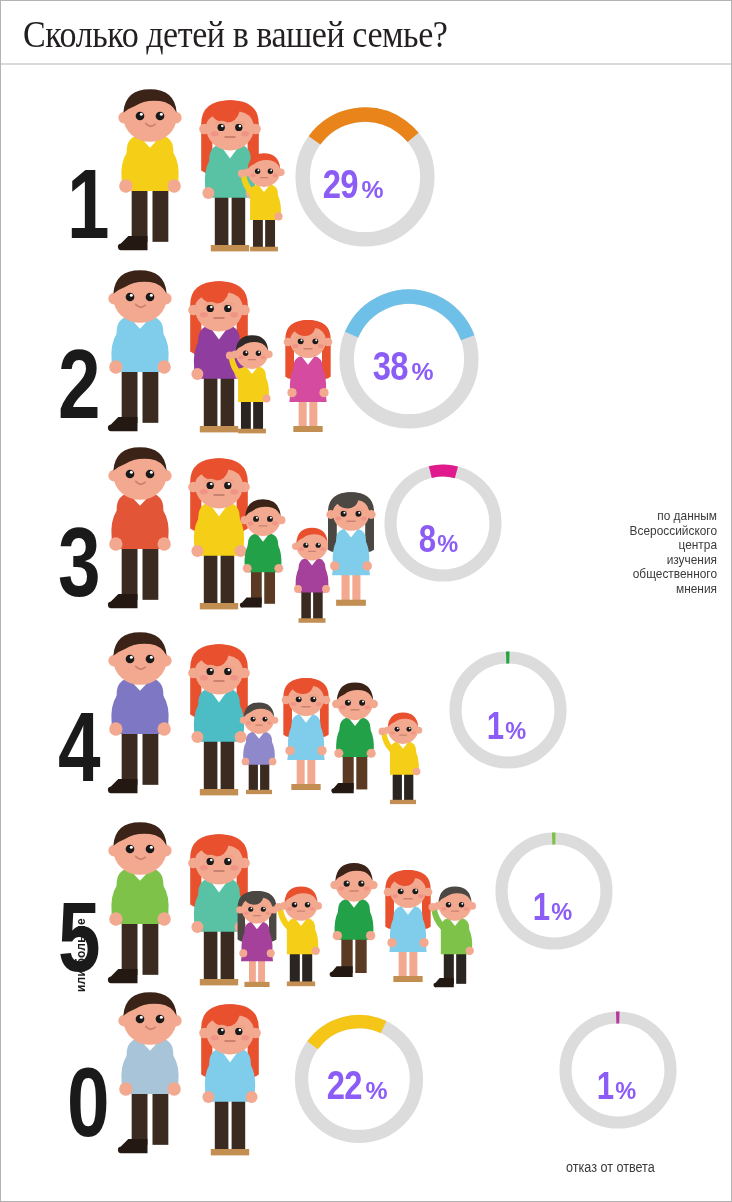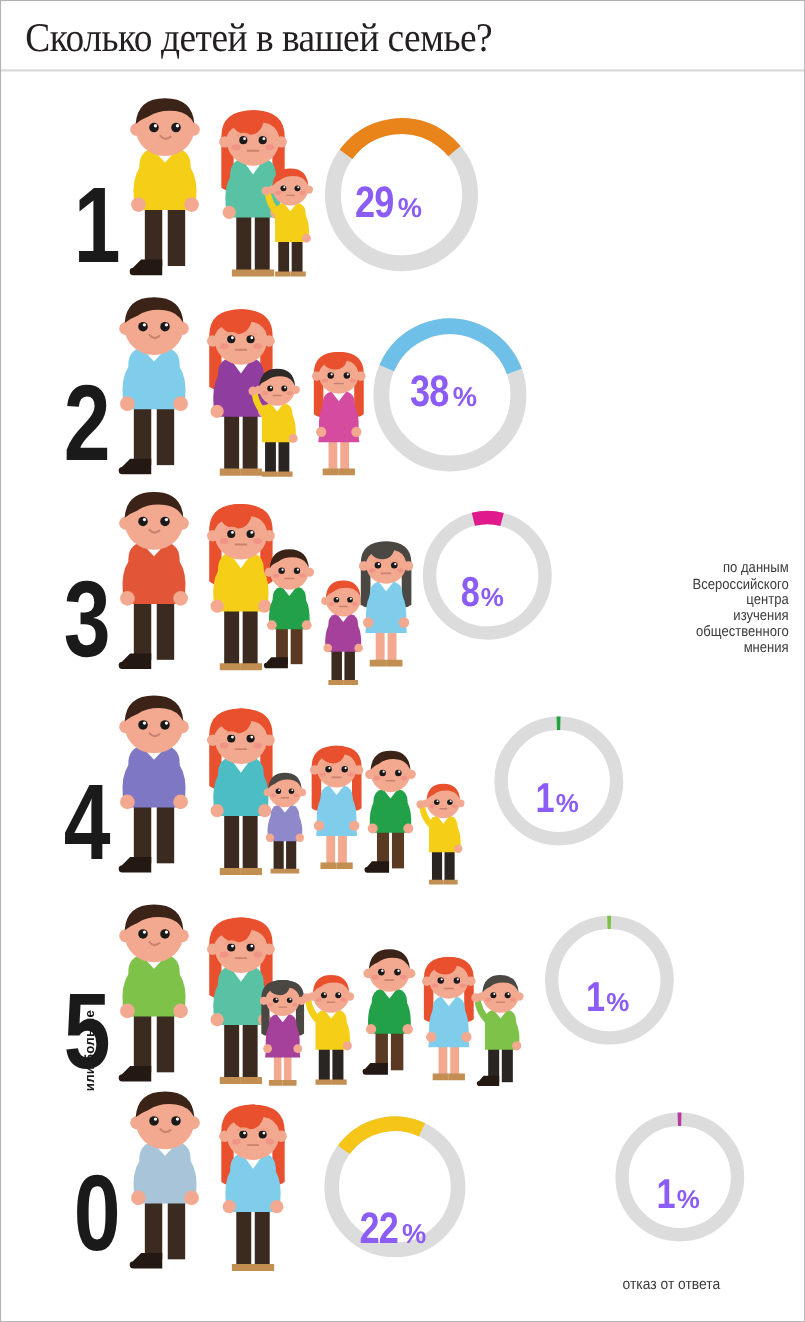--- a/index.html
+++ b/index.html
@@ -264,21 +264,21 @@
             <path d="M33 48 q6 -3 11 0" fill="none" stroke="#efa389" stroke-width="3.4" stroke-linecap="round"></path>
             <path d="M56 48 q6 -3 11 0" fill="none" stroke="#efa389" stroke-width="3.4" stroke-linecap="round"></path>
             <ellipse cx="31" cy="60" rx="4.4" ry="3" fill="#f08d86" opacity="0.75"></ellipse>
             <ellipse cx="69" cy="60" rx="4.4" ry="3" fill="#f08d86" opacity="0.75"></ellipse>
             <path d="M44 64 h12" fill="none" stroke="#c98270" stroke-width="2.2" stroke-linecap="round"></path>
           </svg></div>
         <div class="donut" style="left: 332px; top: 282px;"><svg width="152" height="152" viewBox="0 0 100 100">
             <circle cx="50" cy="50" r="41" fill="none" stroke="#dcdcdc" stroke-width="9.5"></circle>
             <circle cx="50" cy="50" r="41" fill="none" stroke="#6fc0e8" stroke-width="9.5" stroke-dasharray="97.89202708585795 257.610597594363" transform="rotate(203 50 50)"></circle>
           </svg></div>
-        <div class="donut-label" style="left: 368px; top: 335px; font-size: 40px; text-align: right;"><span class="num" style="display: inline-block; transform: scaleX(0.82);">38</span><span class="pct">%</span></div>
+        <div class="donut-label" style="left: 368px; top: 345px; font-size: 40px; text-align: right;"><span class="num" style="display: inline-block; transform: scaleX(0.82);">38</span><span class="pct">%</span></div>
       </div>
       <div class="row" style="top: 0px;">
         <div class="bignum" style="left: 57px; top: 512px; font-size: 98px; transform: scaleX(0.78);">3</div>
         <div class="people" style="left: 90px; top: 443px; width: 98px; height: 175px;"><svg width="98" height="175" viewBox="0 0 100 210">
             <rect x="28" y="115" width="19" height="72" fill="#3a2a20"></rect>
             <rect x="53" y="115" width="19" height="72" fill="#3a2a20"></rect>
             <path d="M24 180 h23 v17 h-31 a4 4 0 0 1 -1 -8 z" fill="#241912"></path>
             <path d="M53 180 h23 v17 h-31 a4 4 0 0 1 -1 -8 z" fill="#241912" transform="translate(100,0) scale(-1,1) translate(-100,0)"></path>
             <path d="M22 78 q0 -16 14 -19 h28 q14 3 14 19 v48 h-56 z" fill="#e25536"></path>
             <path d="M36 59 l14 15 l14 -15 q-14 -5 -28 0 z" fill="#ffffff"></path>
@@ -773,21 +773,21 @@
             <path d="M33 33 q6 -3 12 0" fill="none" stroke="#efa389" stroke-width="3.6" stroke-linecap="round"></path>
             <path d="M55 33 q6 -3 12 0" fill="none" stroke="#efa389" stroke-width="3.6" stroke-linecap="round"></path>
             <ellipse cx="31" cy="46" rx="5" ry="3.4" fill="#f08d86" opacity="0.75"></ellipse>
             <ellipse cx="69" cy="46" rx="5" ry="3.4" fill="#f08d86" opacity="0.75"></ellipse>
             <path d="M44 50 h12" fill="none" stroke="#c98270" stroke-width="2.2" stroke-linecap="round"></path>
           </svg></div>
         <div class="donut" style="left: 288px; top: 1008px;"><svg width="140" height="140" viewBox="0 0 100 100">
             <circle cx="50" cy="50" r="41" fill="none" stroke="#dcdcdc" stroke-width="9.5"></circle>
             <circle cx="50" cy="50" r="41" fill="none" stroke="#f5c518" stroke-width="9.5" stroke-dasharray="56.67433147075986 257.610597594363" transform="rotate(216 50 50)"></circle>
           </svg></div>
-        <div class="donut-label" style="left: 322px; top: 1064px; font-size: 40px; margin-top: 32px;"><span class="num" style="display: inline-block; transform: scaleX(0.82);">22</span><span class="pct">%</span></div>
+        <div class="donut-label" style="left: 322px; top: 1064px; font-size: 40px;"><span class="num" style="display: inline-block; transform: scaleX(0.82);">22</span><span class="pct">%</span></div>
       </div>
     </div>
 
   <div id="source-note">
       <div>по данным</div>
       <div>Всероссийского</div>
       <div>центра</div>
       <div>изучения</div>
       <div>общественного</div>
       <div>мнения</div>

